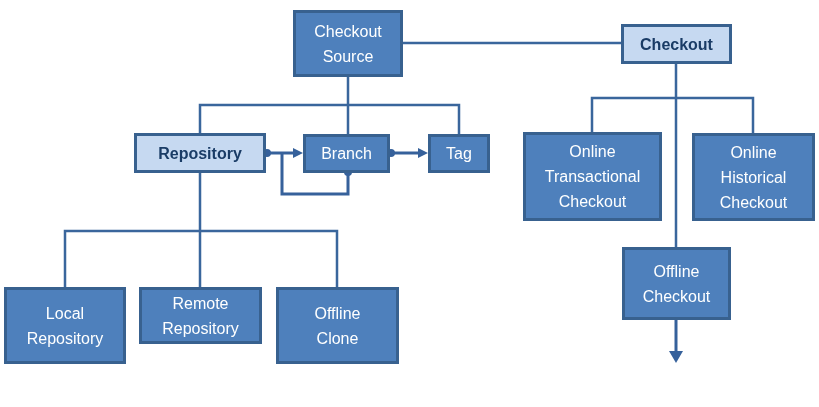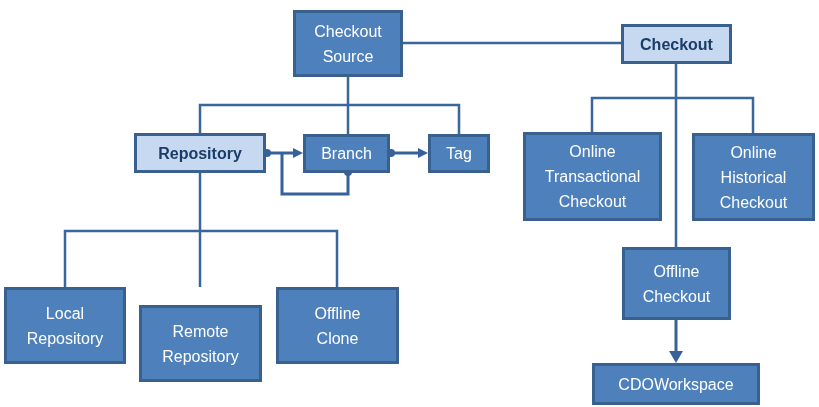--- a/index.html
+++ b/index.html
@@ -110,24 +110,23 @@
 Transactional
 Checkout</div>
 
   <div class="node" style="left:692px;top:133px;width:123px;height:88px;">Online
 Historical
 Checkout</div>
 
   <div class="node" style="left:622px;top:247px;width:109px;height:73px;">Offline
 Checkout</div>
 
-  <div class="node" style="left:592px;top:363px;width:168px;height:42px;">CDOWorkspace</div>
 
   <div class="node" style="left:4px;top:287px;width:122px;height:77px;">Local
 Repository</div>
 
-  <div class="node" style="left:139px;top:287px;width:123px;height:77px;margin-top:18px;">Remote
+  <div class="node" style="left:139px;top:287px;width:123px;height:57px;">Remote
 Repository</div>
 
   <div class="node" style="left:276px;top:287px;width:123px;height:77px;">Offline
 Clone</div>
 
 </div>
 
 </body></html>

